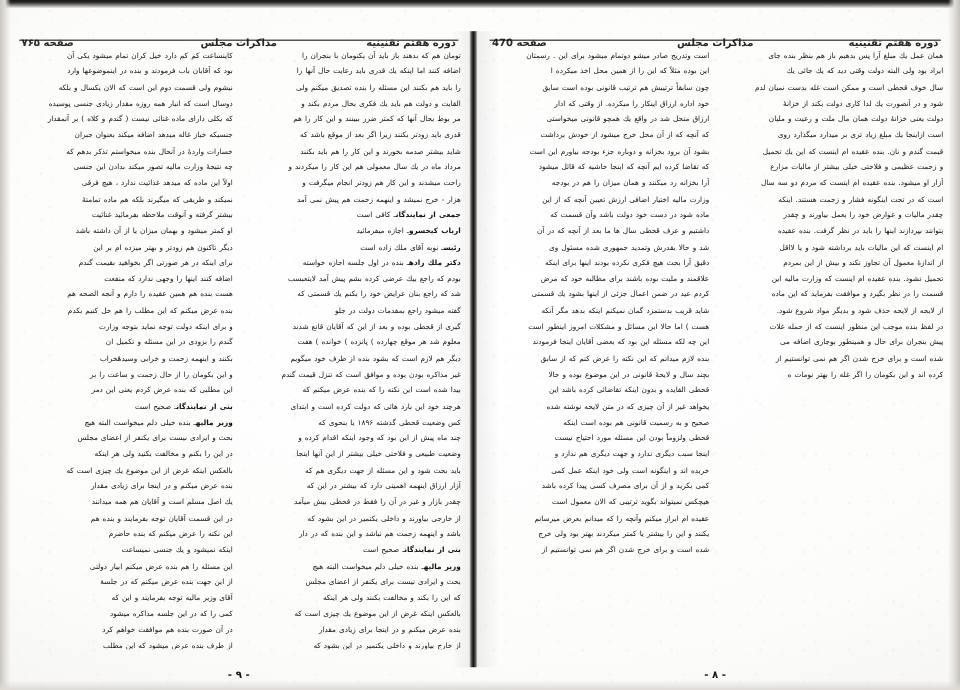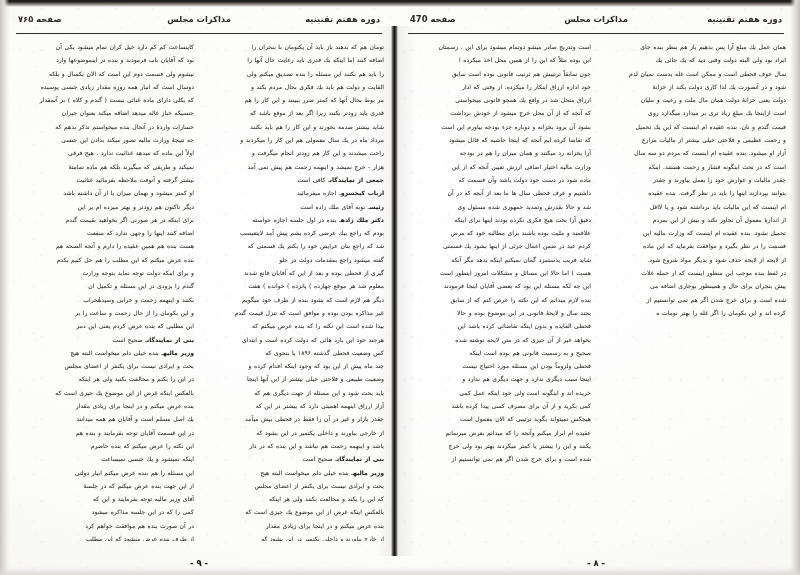--- a/index.html
+++ b/index.html
@@ -61,21 +61,21 @@
   #page-right{left:400px;width:392px;}
 
   
   .runhead{
     position:absolute;top:14px;left:10px;right:10px;height:16px;
     direction:rtl;
     font-family:"DejaVu Sans", sans-serif;
     font-size:8.4px;font-weight:bold;color:#2a2724;
     letter-spacing:.2px;
   }
-  .runhead .rh{position:absolute;top:0;white-space:nowrap;}
+  .runhead .rh{position:absolute;top:16px;white-space:nowrap;}
   .rh-right{right:0;}
   .rh-center{left:50%;transform:translateX(-50%);}
   .rh-left{left:0;}
   .rule{
     position:absolute;left:8px;right:8px;top:33px;height:0;
     border-top:1.4px solid #1d1b19;
     opacity:.92;
   }
 
   

